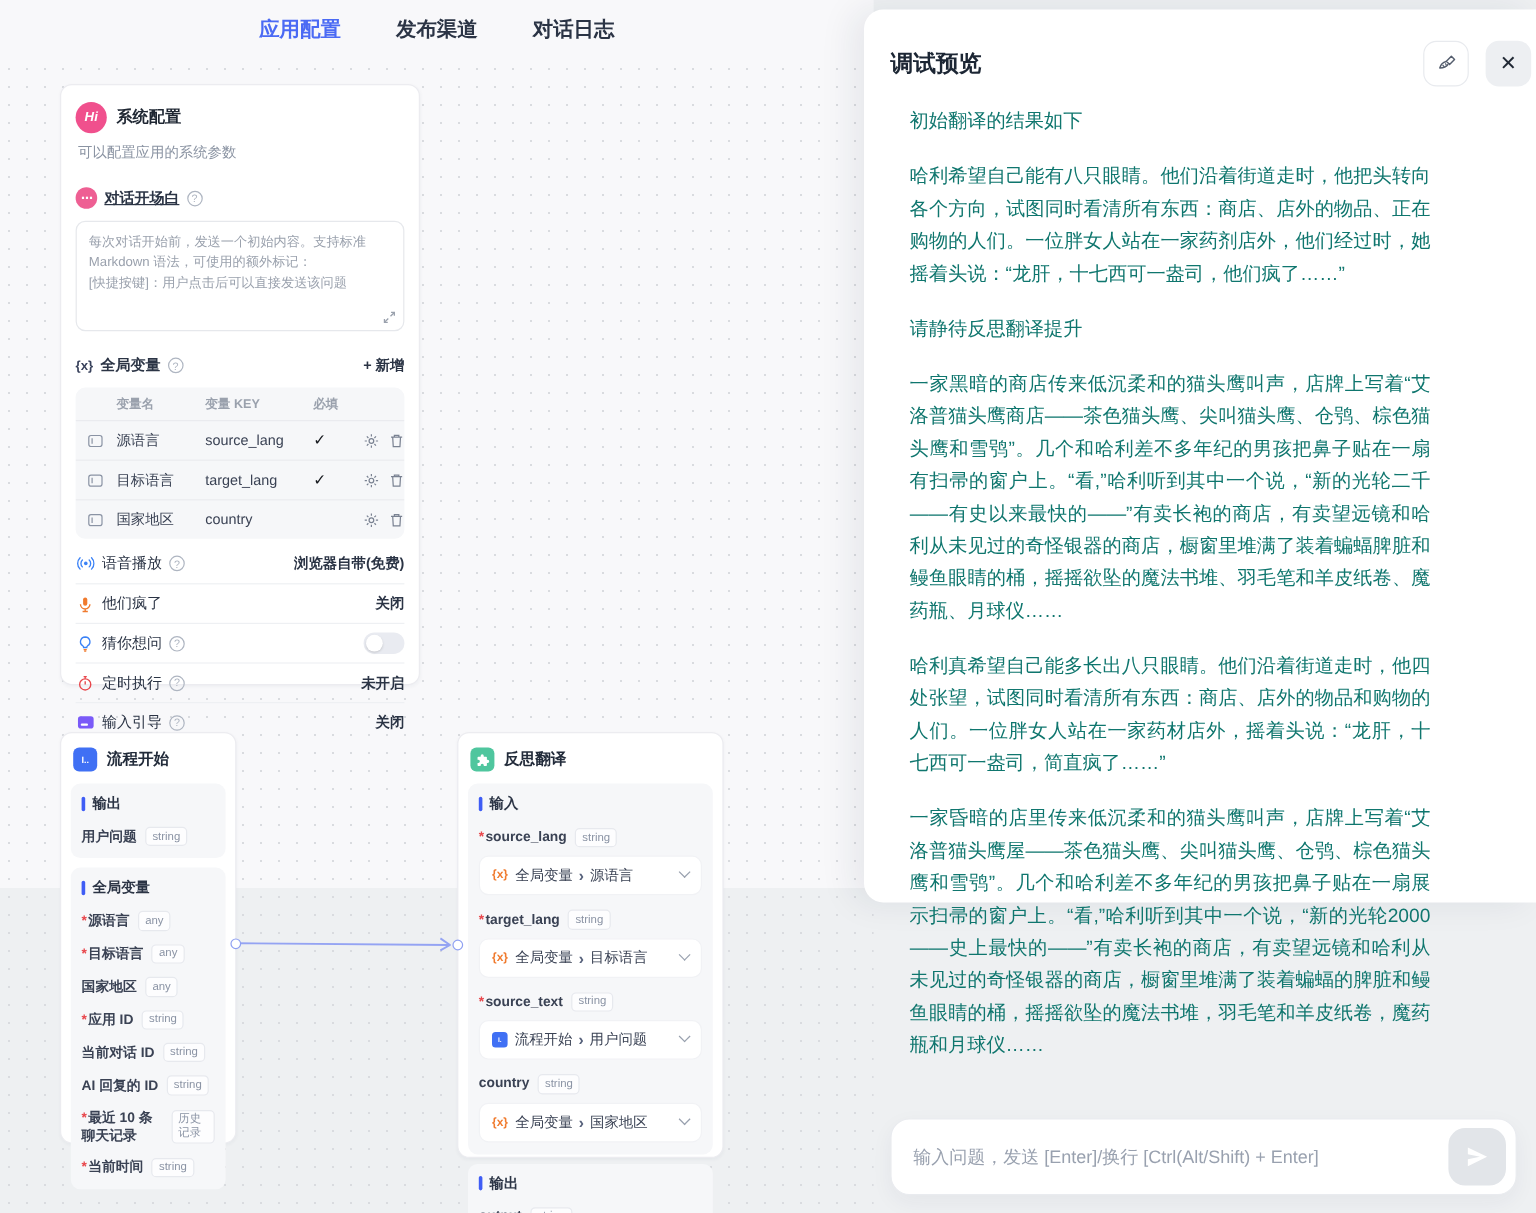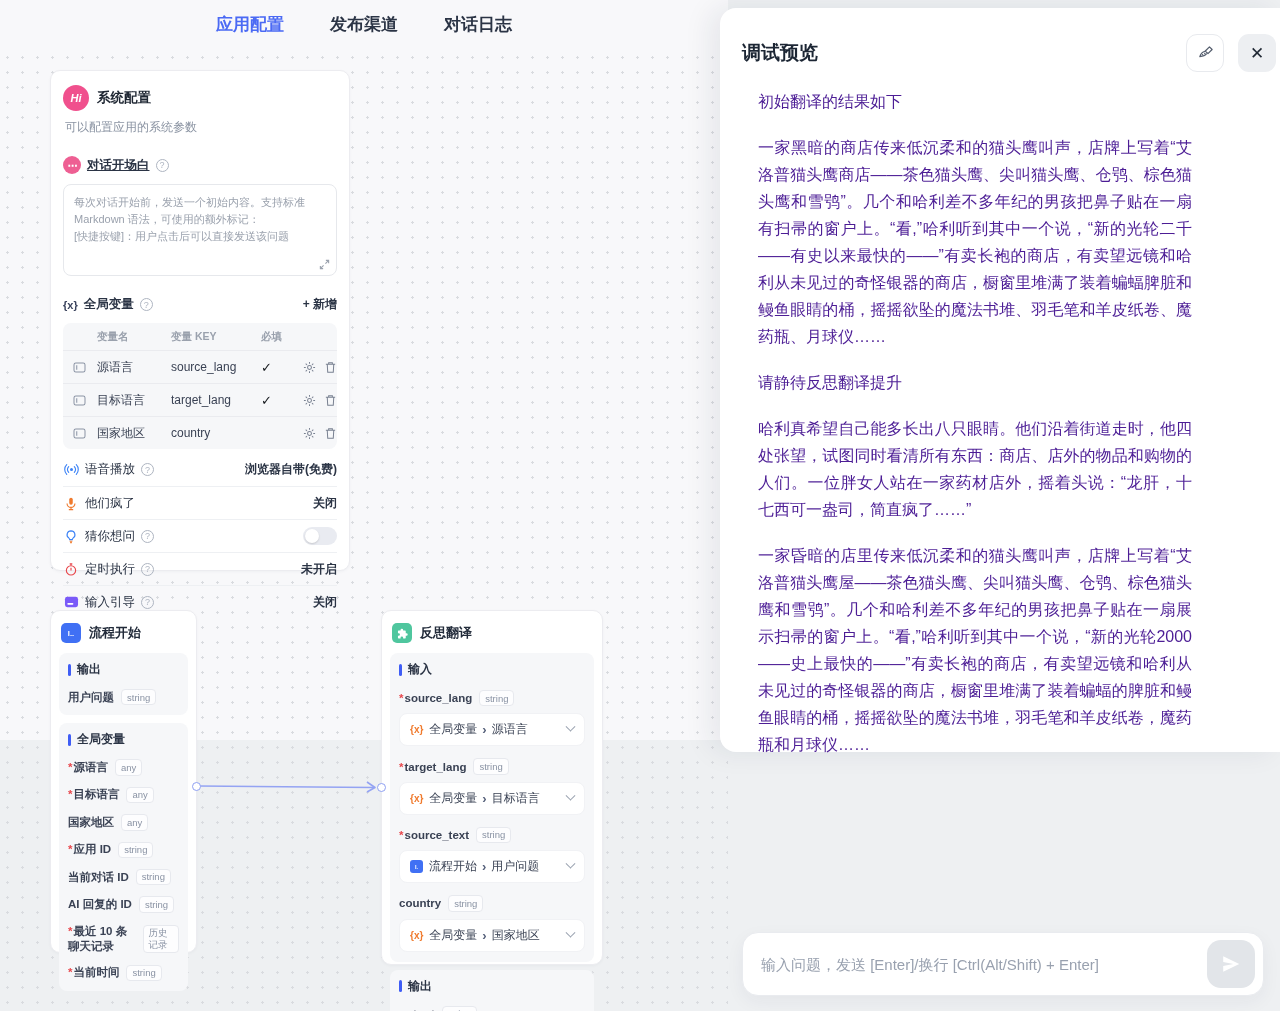--- a/index.html
+++ b/index.html
@@ -93,21 +93,21 @@
   .conn-svg { position:absolute; left:190px; top:770px; pointer-events:none; }
 
   
   .debug { position:absolute; left:720px; top:8px; width:560px; height:744px; background:#fff; border-radius:16px 0 0 16px; box-shadow:-10px 0 28px rgba(30,40,70,.08); }
   .dbg-title { position:absolute; left:22px; top:32px; font-size:19px; font-weight:700; color:#1c2634; }
   .icon-btn { position:absolute; top:26px; width:38px; height:38px; border-radius:11px; display:flex; align-items:center; justify-content:center; cursor:pointer; }
   .brush-btn { left:466px; border:1px solid #e8eaee; background:#fff; }
   .close-btn { left:518px; background:#edeff2; font-size:17px; font-weight:700; color:#1f2733; }
 
   .messages { position:absolute; left:38px; top:80px; width:434px; height:845px; overflow:hidden; }
-  .messages p { font-size:16px; line-height:27px; color:#4c1d95; margin-bottom:19px; text-align:justify; }
+  .messages p { font-size:16px; line-height:27px; color:#0f766e; margin-bottom:19px; text-align:justify; }
 
   .chat-input { position:absolute; left:22px; top:924px; width:522px; height:64px; background:#fff; border:1px solid #e9ebef; border-radius:16px; box-shadow:0 6px 18px rgba(30,40,70,.05); display:flex; align-items:center; }
   .chat-input input { flex:1; border:none; outline:none; background:transparent; font-family:inherit; font-size:15px; color:#3a4254; padding:0 12px 0 18px; }
   .chat-input input::placeholder { color:#99a1af; }
   .send-btn { width:48px; height:48px; margin-right:8px; border-radius:14px; background:#e2e5e9; display:flex; align-items:center; justify-content:center; cursor:pointer; flex:none; }
 </style>
 </head>
 <body>
 
 <div class="canvas">
@@ -435,22 +435,23 @@
         <path d="M8.6 6.6c-2.7.6-4.8 2.6-5.6 5.8 3.3-.2 5.8-1.3 7.4-3.4" fill="none" stroke="#555e6e" stroke-width="1.3" stroke-linejoin="round"></path>
         <path d="M5.5 9.5l1.2 1.6M7.8 8.3l1 1.4" stroke="#555e6e" stroke-width="1.1"></path>
       </svg>
   </div>
   <div class="icon-btn close-btn">
       <span>✕</span>
     </div>
 
   <div class="messages">
     <p>初始翻译的结果如下</p>
+    <p>哈利希望自己能有八只眼睛。他们沿着街道走时，他把头转向各个方向，试图同时看清所有东西：商店、店外的物品、正在购物的人们。一位胖女人站在一家药剂店外，他们经过时，她摇着头说：“龙肝，十七西可一盎司，他们疯了……”</p>
+    <p>请静待反思翻译提升</p>
     <p>一家黑暗的商店传来低沉柔和的猫头鹰叫声，店牌上写着“艾洛普猫头鹰商店——茶色猫头鹰、尖叫猫头鹰、仓鸮、棕色猫头鹰和雪鸮”。几个和哈利差不多年纪的男孩把鼻子贴在一扇有扫帚的窗户上。“看,”哈利听到其中一个说，“新的光轮二千——有史以来最快的——”有卖长袍的商店，有卖望远镜和哈利从未见过的奇怪银器的商店，橱窗里堆满了装着蝙蝠脾脏和鳗鱼眼睛的桶，摇摇欲坠的魔法书堆、羽毛笔和羊皮纸卷、魔药瓶、月球仪……</p>
-    <p>请静待反思翻译提升</p>
     <p>哈利真希望自己能多长出八只眼睛。他们沿着街道走时，他四处张望，试图同时看清所有东西：商店、店外的物品和购物的人们。一位胖女人站在一家药材店外，摇着头说：“龙肝，十七西可一盎司，简直疯了……”</p>
     <p>一家昏暗的店里传来低沉柔和的猫头鹰叫声，店牌上写着“艾洛普猫头鹰屋——茶色猫头鹰、尖叫猫头鹰、仓鸮、棕色猫头鹰和雪鸮”。几个和哈利差不多年纪的男孩把鼻子贴在一扇展示扫帚的窗户上。“看,”哈利听到其中一个说，“新的光轮2000——史上最快的——”有卖长袍的商店，有卖望远镜和哈利从未见过的奇怪银器的商店，橱窗里堆满了装着蝙蝠的脾脏和鳗鱼眼睛的桶，摇摇欲坠的魔法书堆，羽毛笔和羊皮纸卷，魔药瓶和月球仪……</p>
   </div>
 
   <div class="chat-input">
     <input type="text" placeholder="输入问题，发送 [Enter]/换行 [Ctrl(Alt/Shift) + Enter]" style="">
     <div class="send-btn">
       <svg width="22" height="22" viewBox="0 0 24 24">
           <path d="M3.5 20.5l17.5-8.5L3.5 3.5v6.2l11 2.3-11 2.3z" fill="#fff"></path>
         </svg>

